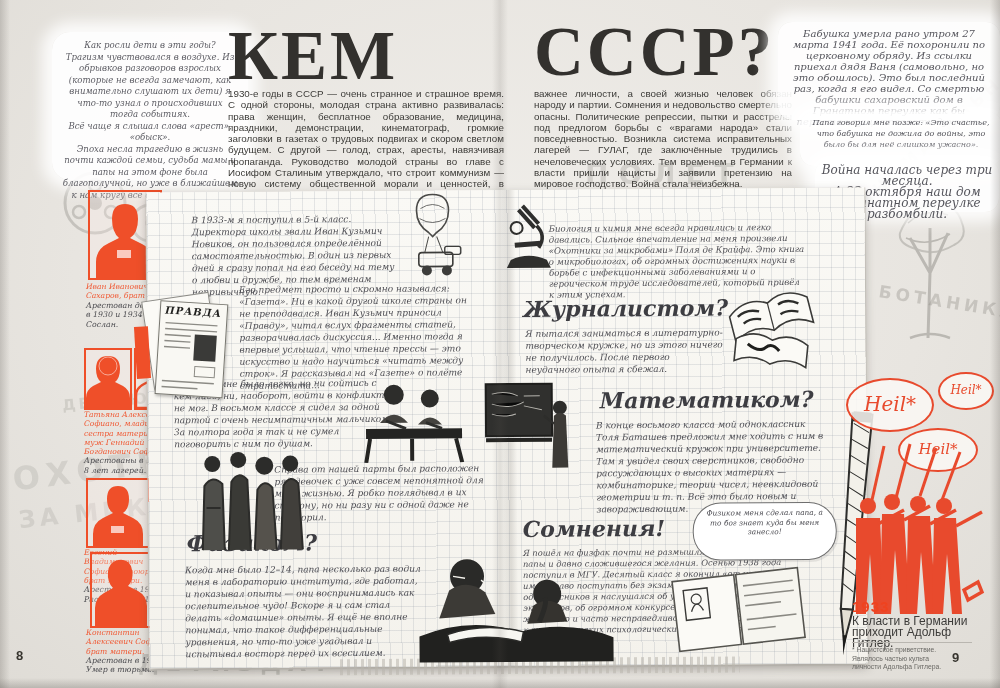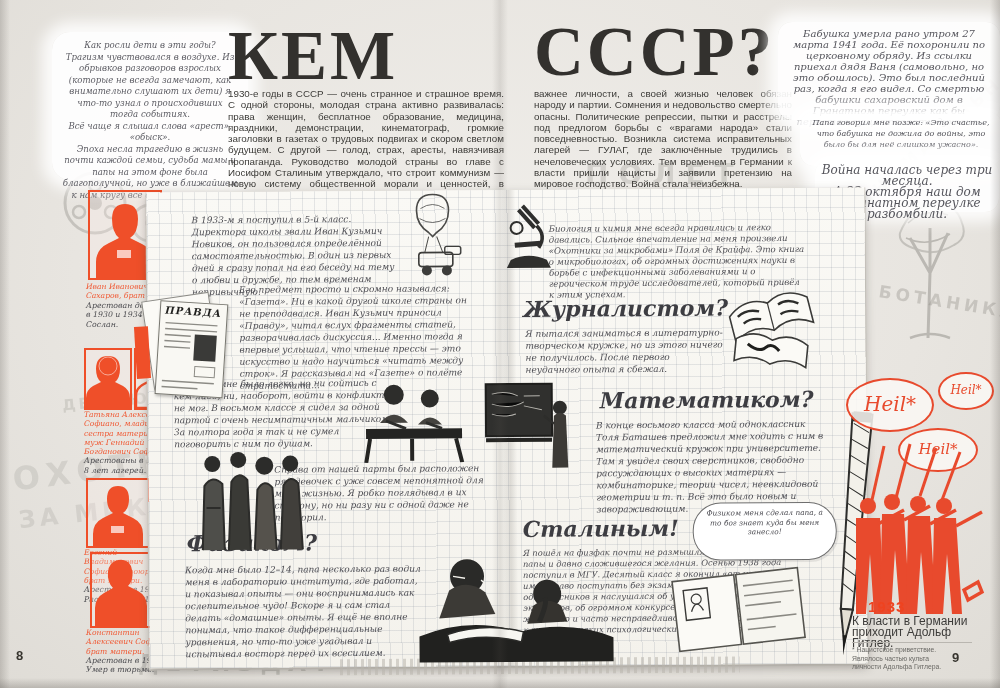--- a/index.html
+++ b/index.html
@@ -179,21 +179,21 @@
     <div class="abs hand nb-text" style="left:36px;top:372px;width:238px;">Когда мне было 12–14, папа несколько раз водил меня в лабораторию института, где работал, и показывал опыты — они воспринимались как ослепительное чудо! Вскоре я и сам стал делать «домашние» опыты. Я ещё не вполне понимал, что такое дифференциальные уравнения, но что-то уже угадывал и испытывал восторг перед их всесилием.</div>
 
     <div class="abs hand nb-text" style="left:402px;top:34px;width:256px;font-size:8.6px;line-height:11px;">Биология и химия мне всегда нравились и легко давались. Сильное впечатление на меня произвели «Охотники за микробами» Поля де Крайфа. Это книга о микробиологах, об огромных достижениях науки в борьбе с инфекционными заболеваниями и о героическом труде исследователей, который привёл к этим успехам.</div>
 
     <div class="abs hand nb-head" style="left:376px;top:106px;">Журналистом?</div>
     <div class="abs hand nb-text" style="left:378px;top:138px;width:200px;">Я пытался заниматься в литературно-творческом кружке, но из этого ничего не получилось. После первого неудачного опыта я сбежал.</div>
 
     <div class="abs hand nb-head" style="left:452px;top:198px;">Математиком?</div>
     <div class="abs hand nb-text" style="left:448px;top:230px;width:232px;">В конце восьмого класса мой одноклассник Толя Баташев предложил мне ходить с ним в математический кружок при университете. Там я увидел своих сверстников, свободно рассуждающих о высоких материях — комбинаторике, теории чисел, неевклидовой геометрии и т. п. Всё это было новым и завораживающим.</div>
 
-    <div class="abs hand nb-head" style="left:374px;top:326px;">Сталиным!</div>
+    <div class="abs hand nb-head" style="left:374px;top:326px;">Сомнения!</div>
     <div class="abs hand nb-text" style="left:374px;top:358px;width:278px;font-size:8.4px;line-height:11px;">Я пошёл на физфак почти не размышляя, под влиянием папы и давно сложившегося желания. Осенью 1938 года поступил в МГУ. Десятый класс я окончил «отличником» и имел право поступать без экзаменов. От своих однокурсников я наслушался об ужасах приёмных экзаменов, об огромном конкурсе; я бы не прошёл этого жёсткого и часто несправедливого отбора, требовавшего к тому же таких психологических качеств, которыми я не обладал.</div>
 
     <div class="abs cloud" style="left:544px;top:314px;width:126px;height:46px;padding:5px 8px;">
       <div class="hand">Физиком меня сделал папа, а то бог знает куда бы меня занесло!</div>
     </div>
 
     <svg class="abs" style="left:238px;top:0px;" width="100" height="96" viewBox="0 0 100 96">
       <path d="M48,4 q16,0 16,16 q0,14 -12,22 l-4,4 l-4,-4 q-12,-8 -12,-22 q0,-16 16,-16z" fill="none" stroke="#4a4a48" stroke-width="1.6"></path>
       <path d="M36,18 q12,-8 24,0 M35,28 q13,8 26,0" stroke="#4a4a48" stroke-width=".8" fill="none"></path>
       <path d="M44,46 L40,62 M52,46 L58,62" stroke="#4a4a48" stroke-width="1"></path>
@@ -336,21 +336,21 @@
       <path d="M38,74 h22 l6,100 h-10 l-5,-64 -4,64 h-11z"></path>
       <path d="M64,76 h22 l6,98 h-10 l-5,-62 -4,62 h-11z"></path>
       <path d="M90,78 h22 l6,96 h-10 l-5,-60 -4,60 h-11z"></path>
     </g>
     <g stroke="#e84a2d" stroke-width="3.4" fill="none">
       <path d="M34,84 L60,70 M60,80 L86,66 M86,84 L112,70 M112,86 L138,72"></path>
       <path d="M120,150 l14,-8 l4,10 l-14,8z"></path>
     </g>
   </svg>
 
-  <div class="abs y1933" style="left:852px;top:598px;margin-left:16px;">1933</div>
+  <div class="abs y1933" style="left:852px;top:598px;">1933</div>
   <div class="abs y-cap preline print" style="left:852px;top:616px;width:130px;">К власти в Германии
 приходит Адольф Гитлер.</div>
   <div class="abs footnote preline" style="left:852px;top:642px;width:120px;">* Нацистское приветствие.
 Являлось частью культа
 личности Адольфа Гитлера.</div>
 
   <div class="abs pageno" style="left:16px;top:648px;">8</div>
   <div class="abs pageno" style="left:952px;top:650px;">9</div>
 
   <div class="abs gutter"></div>

